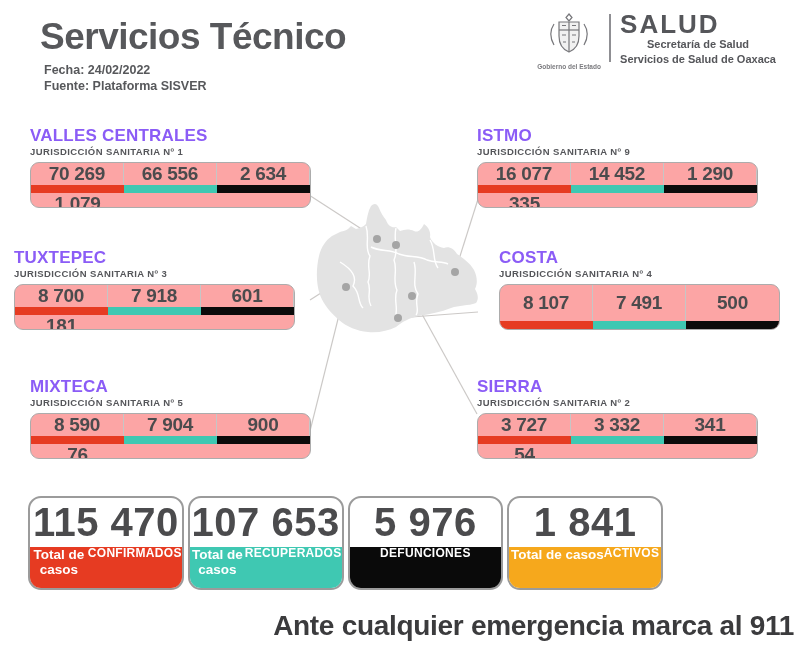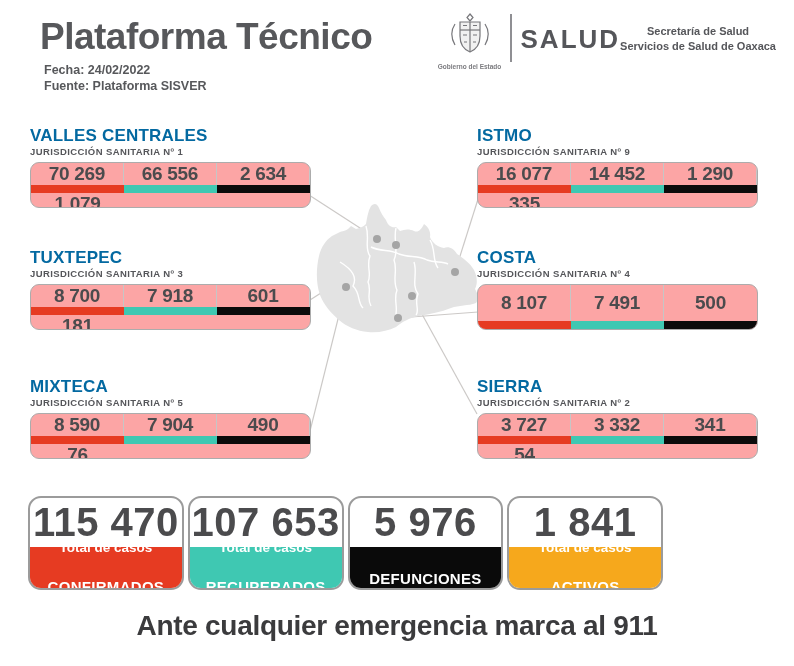--- a/index.html
+++ b/index.html
@@ -11,28 +11,28 @@
   .title{
     position:absolute;left:40px;top:16px;font-size:37px;font-weight:bold;
     color:#57585B;letter-spacing:-0.5px;
   }
   .meta{position:absolute;left:44px;top:63px;font-size:12.5px;font-weight:bold;color:#57585B;line-height:1.25;}
   
   .logo{position:absolute;top:12px;right:18px;display:flex;align-items:center;}
   .crest-col{display:flex;flex-direction:column;align-items:center;width:62px;}
   .crest-caption{font-size:6.5px;font-weight:bold;color:#7B7B7F;margin-top:1px;white-space:nowrap;}
   .logo-divider{width:2px;height:48px;background:#8F8F93;margin:0 9px 6px 9px;}
-  .logo-text{display:flex;align-items:center;margin-top:-4px;}
+  .logo-text{display:flex;flex-direction:column;align-items:flex-start;margin-top:-4px;}
   .logo-name{font-size:26px;font-weight:bold;letter-spacing:2px;color:#55565A;line-height:1;}
   .logo-sub{font-size:11px;font-weight:bold;color:#55565A;line-height:1.35;text-align:center;}
   
   .overlay{position:absolute;left:0;top:0;z-index:0;pointer-events:none;}
   
   .region{position:absolute;width:281px;z-index:1;}
-  .region-name{font-size:17px;font-weight:bold;color:#0369a1;letter-spacing:0.2px;line-height:1;}
+  .region-name{font-size:17px;font-weight:bold;color:#8b5cf6;letter-spacing:0.2px;line-height:1;}
   .region-jur{font-size:9.5px;font-weight:bold;color:#55565A;letter-spacing:0.4px;margin:2px 0 5px 0;}
   .stat-box{
     height:46px;background:#fca5a5;border:1.5px solid #ACACAC;border-radius:9px;
     display:grid;grid-template-columns:repeat(3,1fr);overflow:hidden;box-sizing:border-box;
   }
   .cell{display:flex;flex-direction:column;min-width:0;}
   .num{
     flex:1;display:flex;align-items:center;justify-content:center;
     font-size:19px;font-weight:bold;color:#4B4B4D;letter-spacing:-0.3px;white-space:nowrap;
   }
@@ -46,32 +46,32 @@
   .totals{position:absolute;left:28px;top:496px;width:635px;display:flex;gap:4px;z-index:1;}
   .total-cell{
     flex:1;height:94px;background:#fff;border:2px solid #9B9B9B;border-radius:13px;
     overflow:hidden;display:flex;flex-direction:column;box-sizing:border-box;
   }
   .total-num{
     flex:1;display:flex;align-items:center;justify-content:center;
     font-size:40px;font-weight:bold;color:#4B4B4D;letter-spacing:0.5px;white-space:nowrap;
   }
   .total-band{
-    height:41px;display:flex;flex-direction:column;justify-content:center;
+    height:41px;display:flex;flex-direction:row;justify-content:center;
     text-align:center;color:#fff;font-weight:bold;line-height:1.12;
   }
   .band-l1{font-size:13.5px;}
-  .band-l2{font-size:15px;letter-spacing:0.3px;margin-top:24px;}
+  .band-l2{font-size:12px;letter-spacing:0.3px;}
   .band-red{background:#E63B22;}
   .band-teal{background:#3FC8B2;}
   .band-black{background:#0A0A0A;}
   .band-orange{background:#F6A81C;}
   
   .footer{
-    position:absolute;left:0;top:610px;width:100%;text-align:center;
+    position:absolute;left:0;top:610px;width:100%;text-align:right;
     font-size:28px;font-weight:bold;color:#3B3B3D;letter-spacing:-0.3px;
   }
 </style>
 </head>
 <body>
 
 <div class="page">
 
   <svg class="overlay" width="794" height="666" viewBox="0 0 794 666">
     <g stroke="#CCC9C7" stroke-width="1.2">
@@ -94,21 +94,21 @@
     <g fill="#A5A5A5">
       <circle cx="377" cy="239" r="4"></circle>
       <circle cx="396" cy="245" r="4"></circle>
       <circle cx="455" cy="272" r="4"></circle>
       <circle cx="346" cy="287" r="4"></circle>
       <circle cx="412" cy="296" r="4"></circle>
       <circle cx="398" cy="318" r="4"></circle>
     </g>
   </svg>
 
-  <div class="title">Plataforma Técnico</div>
+  <div class="title">Servicios Técnico</div>
   <div class="meta">
     <div>Fecha: 24/02/2022</div>
     <div>Fuente: Plataforma SISVER</div>
   </div>
 
   <div class="logo">
     <div class="crest-col">
       <svg width="52" height="50" viewBox="0 0 52 50">
         <g stroke="#77777B" fill="none" stroke-width="1.2">
           <path d="M26,2 l3,3.5 -3,3.5 -3,-3.5 Z"></path>
@@ -171,21 +171,21 @@
           <div class="num">1 290</div>
           <div class="bar bar-black"></div>
         </div>
       <div class="cell">
           <div class="num">335</div>
           <div class="bar bar-orange"></div>
         </div>
     </div>
   </div>
 
-  <div class="region" style="left:30px;top:249px">
+  <div class="region" style="left:14px;top:249px">
     <div class="region-name">TUXTEPEC</div>
     <div class="region-jur">JURISDICCIÓN SANITARIA Nº 3</div>
     <div class="stat-box">
       <div class="cell">
           <div class="num">8 700</div>
           <div class="bar bar-red"></div>
         </div>
       <div class="cell">
           <div class="num">7 918</div>
           <div class="bar bar-teal"></div>
@@ -194,21 +194,21 @@
           <div class="num">601</div>
           <div class="bar bar-black"></div>
         </div>
       <div class="cell">
           <div class="num">181</div>
           <div class="bar bar-orange"></div>
         </div>
     </div>
   </div>
 
-  <div class="region" style="left:477px;top:249px">
+  <div class="region" style="left:499px;top:249px">
     <div class="region-name">COSTA</div>
     <div class="region-jur">JURISDICCIÓN SANITARIA Nº 4</div>
     <div class="stat-box">
       <div class="cell">
           <div class="num">8 107</div>
           <div class="bar bar-red"></div>
         </div>
       <div class="cell">
           <div class="num">7 491</div>
           <div class="bar bar-teal"></div>
@@ -226,21 +226,21 @@
     <div class="stat-box">
       <div class="cell">
           <div class="num">8 590</div>
           <div class="bar bar-red"></div>
         </div>
       <div class="cell">
           <div class="num">7 904</div>
           <div class="bar bar-teal"></div>
         </div>
       <div class="cell">
-          <div class="num">490</div>
+          <div class="num">900</div>
           <div class="bar bar-black"></div>
         </div>
       <div class="cell">
           <div class="num">76</div>
           <div class="bar bar-orange"></div>
         </div>
     </div>
   </div>
 
   <div class="region" style="left:477px;top:378px">

